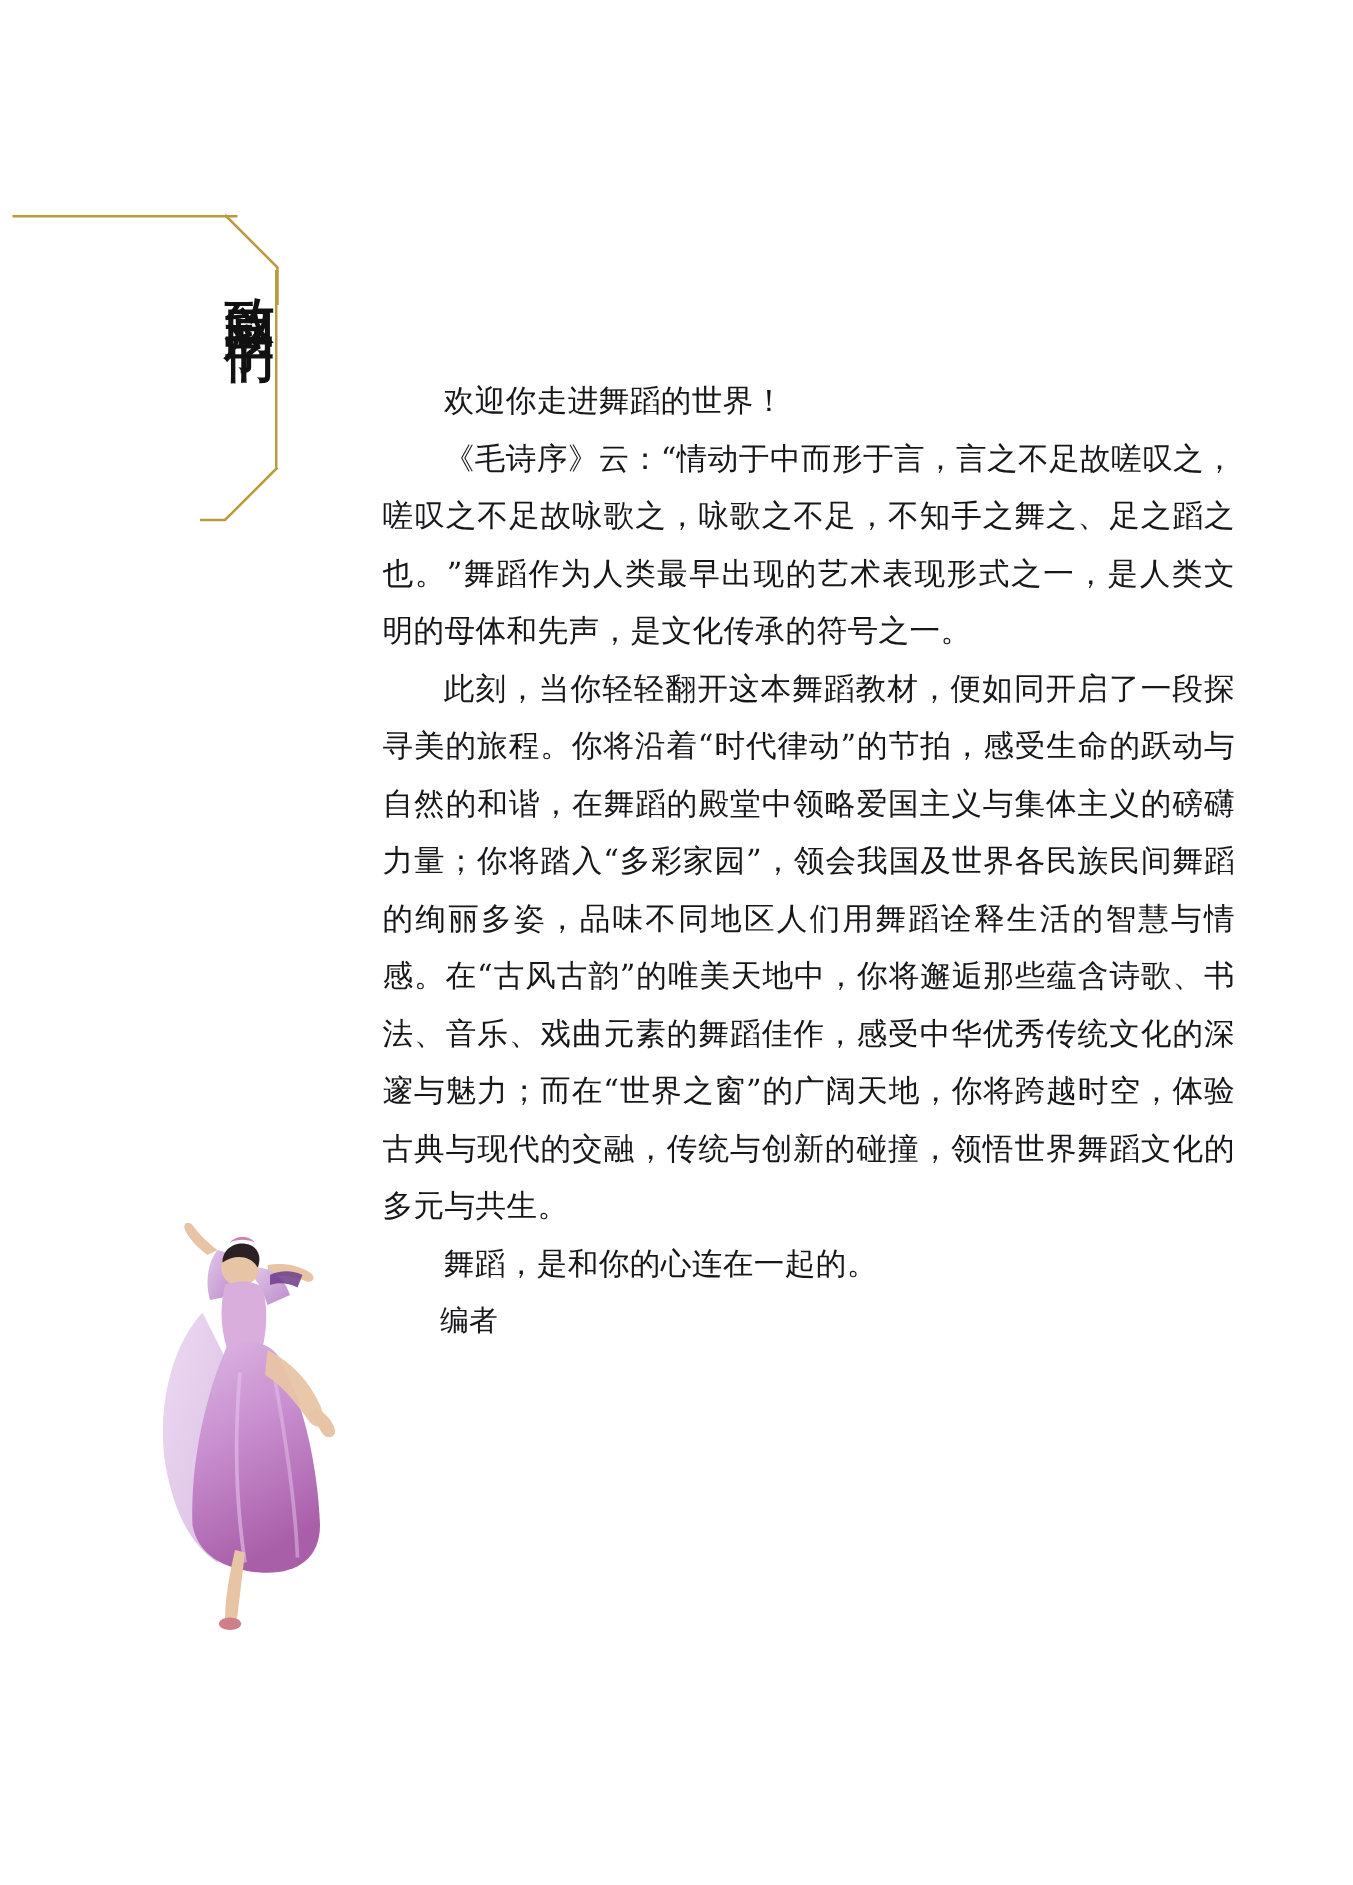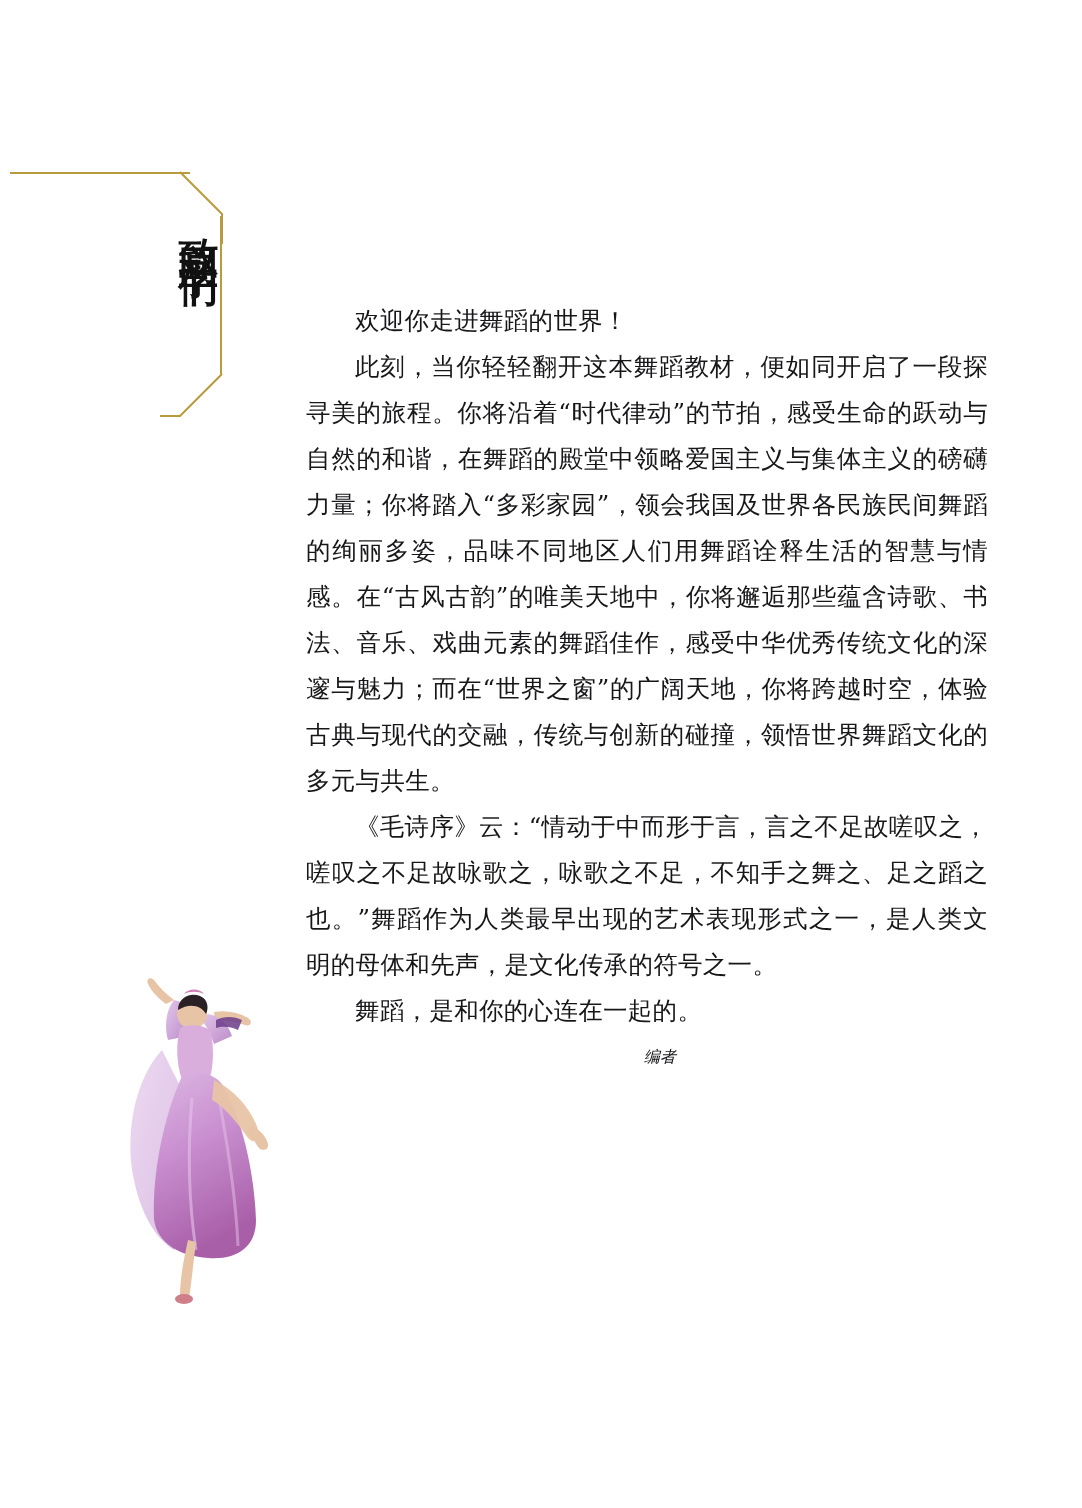--- a/index.html
+++ b/index.html
@@ -87,25 +87,24 @@
     text-justify: inter-ideograph;
     letter-spacing: 0.3px;
     margin-left: 24px;
   }
   .article p {
     margin: 0 0 0 0;
     text-indent: 2em;
   }
   .signature {
     margin-top: 14px;
-    text-align: center;
+    text-align: left;
     text-indent: 0;
-    font-size: 16px;
+    font-size: 23px;
     padding-right: 6px;
-    font-style: italic;
   }
 
   
   .dancer {
     position: absolute;
     left: 96px;
     top: 958px;
     width: 210px;
     height: 348px;
   }
@@ -124,22 +123,22 @@
     <div class="line-right"></div>
     <svg class="diag2" viewBox="0 0 74 74">
       <path d="M62 12 L20 54 L0 54" fill="none" stroke="#b99a3c" stroke-width="2"></path>
     </svg>
   </div>
 
   <div class="vtitle">致同学们</div>
 
   <div class="article">
     <p>欢迎你走进舞蹈的世界！</p>
+    <p>《毛诗序》云：“情动于中而形于言，言之不足故嗟叹之，嗟叹之不足故咏歌之，咏歌之不足，不知手之舞之、足之蹈之也。”舞蹈作为人类最早出现的艺术表现形式之一，是人类文明的母体和先声，是文化传承的符号之一。</p>
     <p>此刻，当你轻轻翻开这本舞蹈教材，便如同开启了一段探寻美的旅程。你将沿着“时代律动”的节拍，感受生命的跃动与自然的和谐，在舞蹈的殿堂中领略爱国主义与集体主义的磅礴力量；你将踏入“多彩家园”，领会我国及世界各民族民间舞蹈的绚丽多姿，品味不同地区人们用舞蹈诠释生活的智慧与情感。在“古风古韵”的唯美天地中，你将邂逅那些蕴含诗歌、书法、音乐、戏曲元素的舞蹈佳作，感受中华优秀传统文化的深邃与魅力；而在“世界之窗”的广阔天地，你将跨越时空，体验古典与现代的交融，传统与创新的碰撞，领悟世界舞蹈文化的多元与共生。</p>
-    <p>《毛诗序》云：“情动于中而形于言，言之不足故嗟叹之，嗟叹之不足故咏歌之，咏歌之不足，不知手之舞之、足之蹈之也。”舞蹈作为人类最早出现的艺术表现形式之一，是人类文明的母体和先声，是文化传承的符号之一。</p>
     <p>舞蹈，是和你的心连在一起的。</p>
     <p class="signature">编者</p>
   </div>
 
   <div class="dancer">
     <svg viewBox="0 0 210 348" width="210" height="348" aria-hidden="true">
       <defs>
         <linearGradient id="skirtGrad" x1="0" y1="0" x2="0.3" y2="1">
           <stop offset="0%" stop-color="#dcb6e3"></stop>
           <stop offset="45%" stop-color="#c98fd0"></stop>

